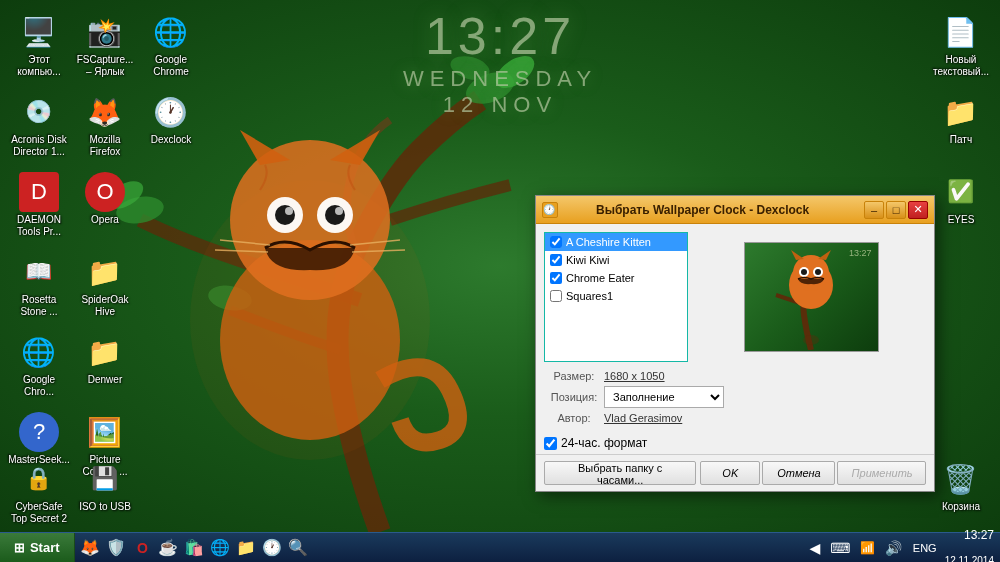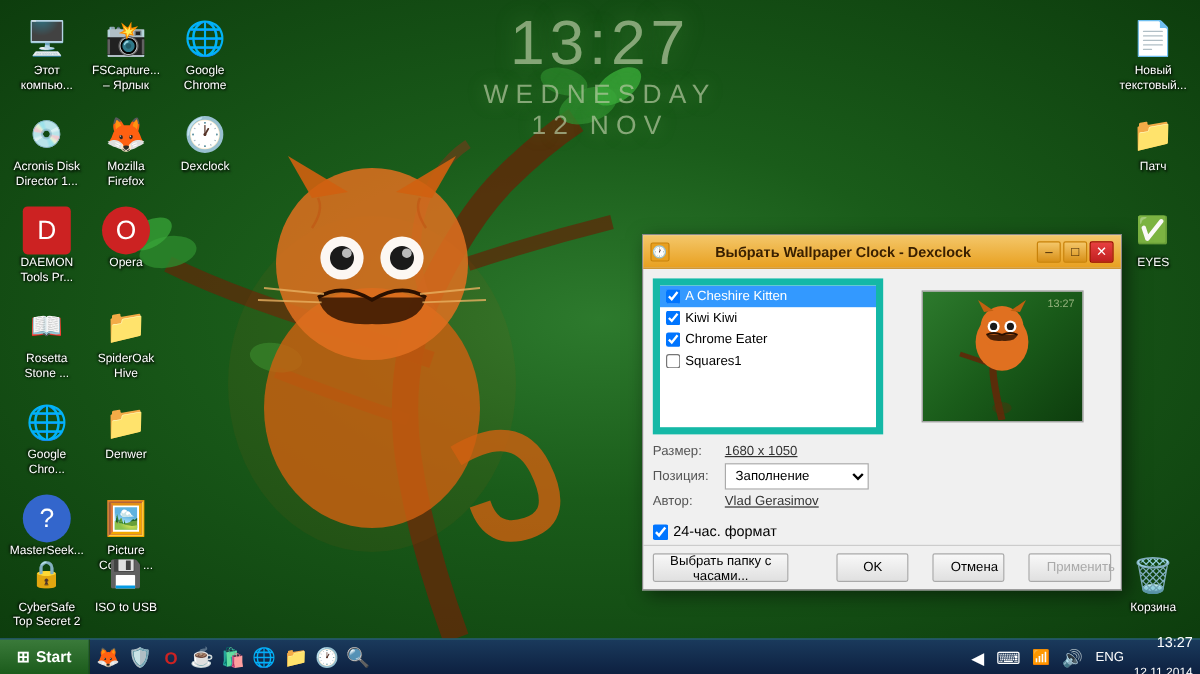--- a/index.html
+++ b/index.html
@@ -137,22 +137,22 @@
       border-color: #900;
     }
 
     #dialog-body {
       display: flex;
       padding: 8px;
       gap: 8px;
     }
 
     #wallpaper-list {
-      width: 192px;
-      border: 6px solid #14b8a6;
+      width: 144px;
+      border: 1px solid #14b8a6;
       background: white;
       height: 130px;
       overflow-y: auto;
     }
     .wallpaper-item {
       display: flex;
       align-items: center;
       padding: 3px 5px;
       font-size: 11px;
       cursor: pointer;
@@ -199,20 +199,21 @@
       color: #333;
     }
     .info-row {
       display: flex;
       margin-bottom: 4px;
       align-items: center;
     }
     .info-label {
       width: 60px;
       color: #555;
+      text-align: center;
     }
     .info-value {
       flex: 1;
       text-decoration: underline;
     }
     .dropdown-select {
       height: 22px;
       font-size: 11px;
       border: 1px solid #aaa;
       background: white;
@@ -225,41 +226,42 @@
       gap: 4px;
       margin: 4px 8px;
     }
     .checkbox-row input { width: 13px; height: 13px; }
 
     #dialog-footer {
       border-top: 1px solid #ccc;
       padding: 6px 8px;
       display: flex;
       align-items: flex-end;
-      gap: 20px;
+      gap: 2px;
     }
     .dlg-btn-wide {
       height: 24px;
       background: linear-gradient(to bottom, #f8f8f8, #e0e0e0);
       border: 1px solid #aaa;
       font-size: 11px;
       cursor: pointer;
       padding: 0 10px;
       border-radius: 2px;
     }
     .dlg-btn-spacer { flex: 1; }
     .dlg-btn {
       height: 24px;
       min-width: 60px;
       background: linear-gradient(to bottom, #f8f8f8, #e0e0e0);
       border: 1px solid #aaa;
       font-size: 11px;
       cursor: pointer;
       padding: 0 14px;
       border-radius: 2px;
+      font-style: italic;
     }
 
     
     #taskbar {
       position: absolute;
       bottom: 0;
       left: 0;
       width: 1000px;
       height: 30px;
       background: linear-gradient(to bottom, #1a3a5c, #0d2040);

